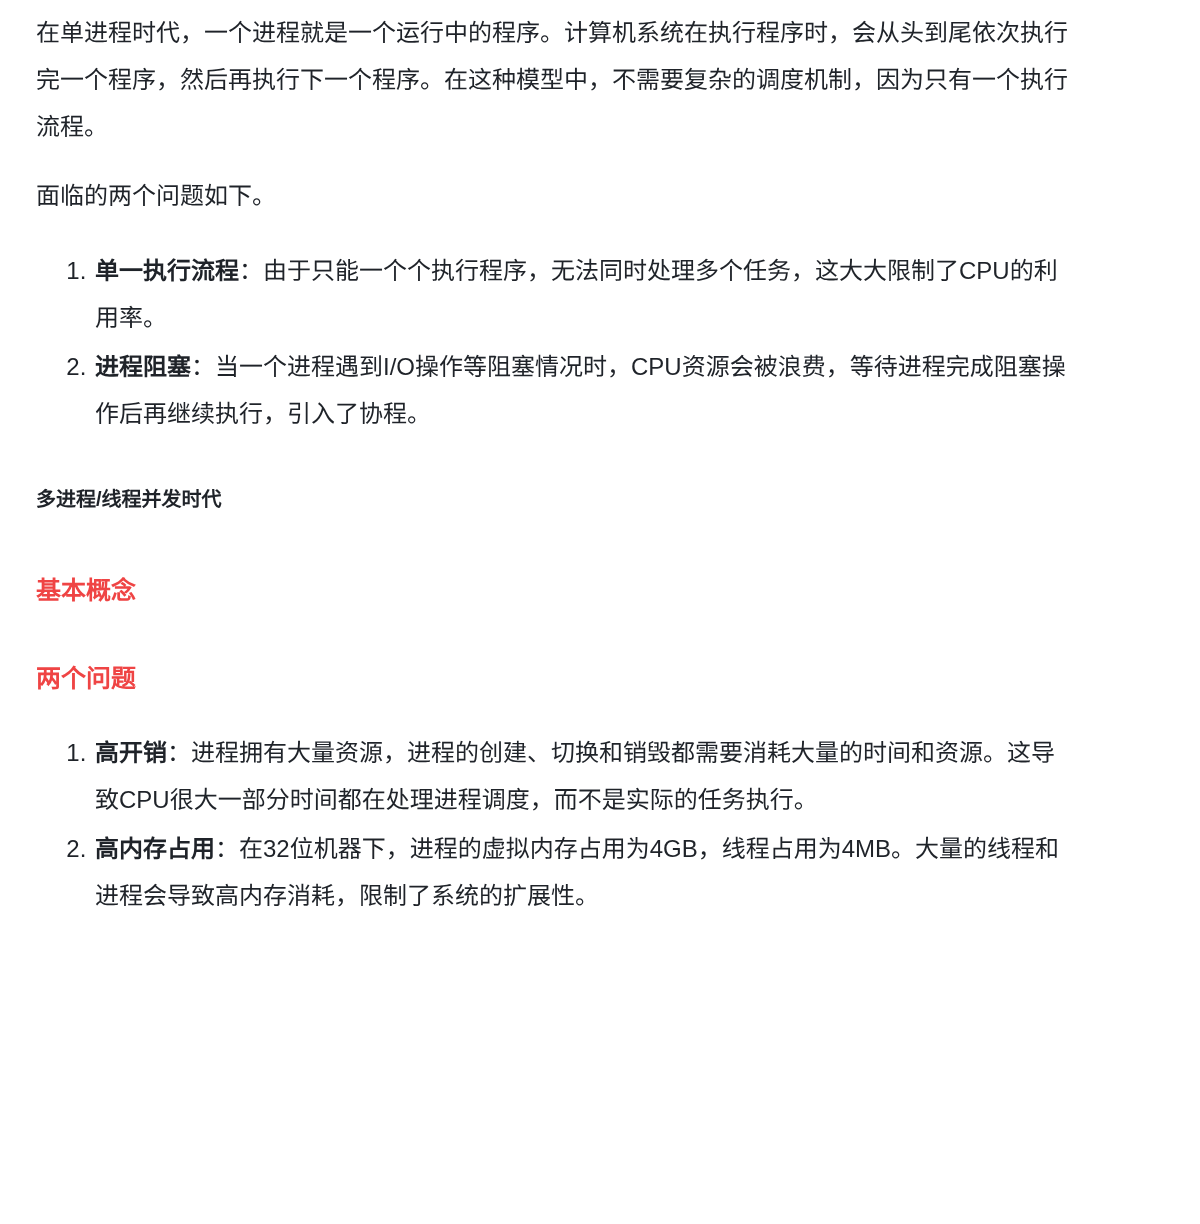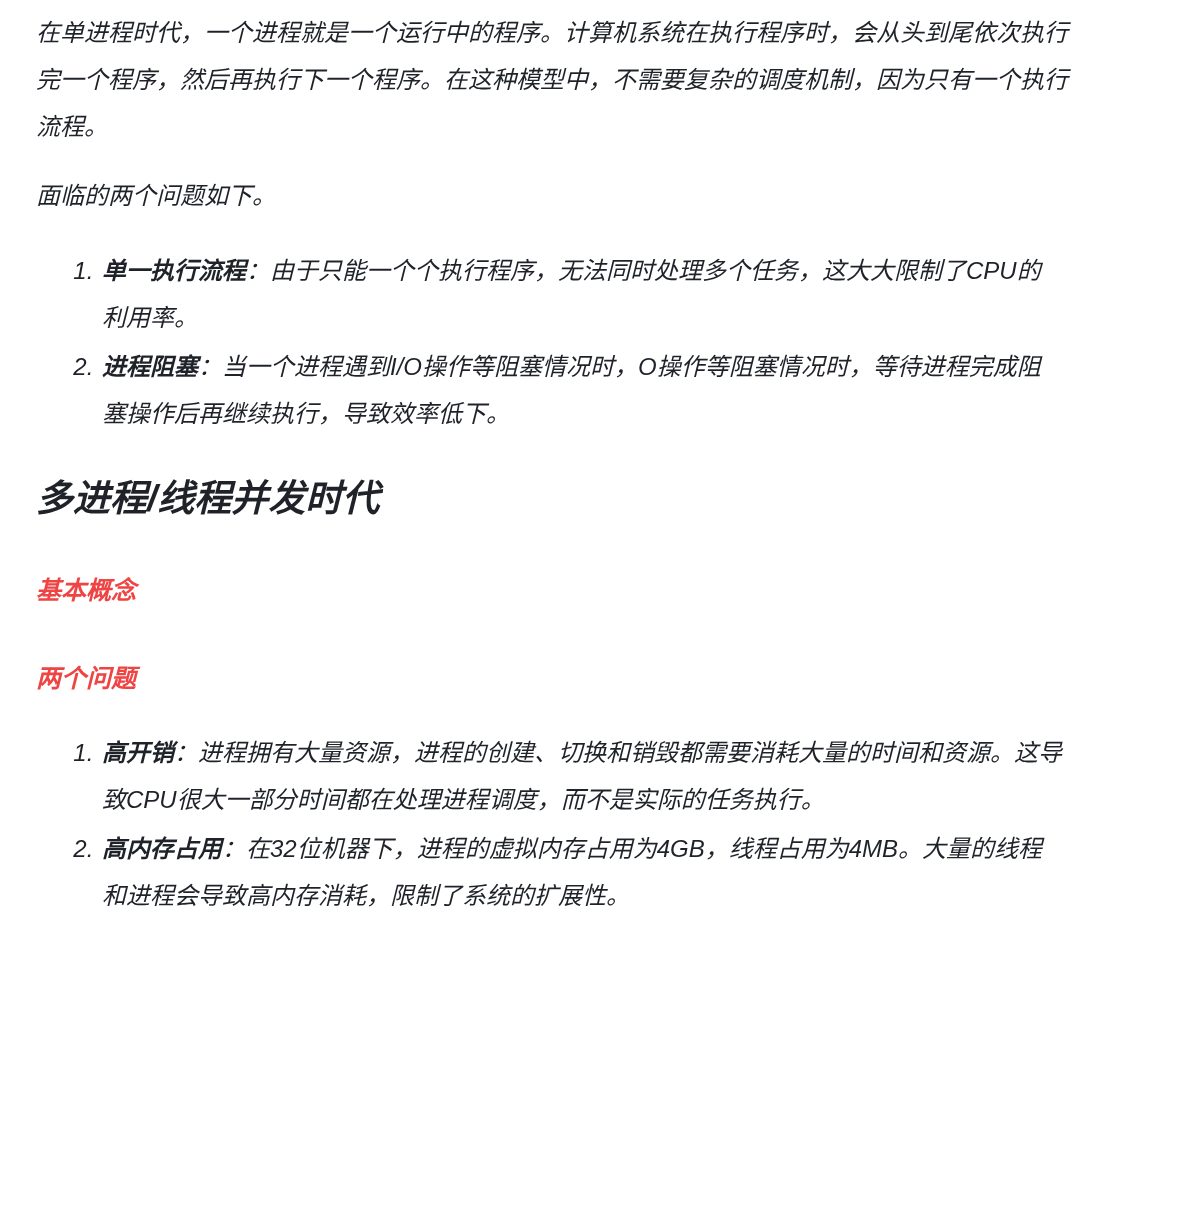--- a/index.html
+++ b/index.html
@@ -14,38 +14,37 @@
     font-family: "Liberation Sans", "DejaVu Sans", sans-serif;
   }
   .doc {
     box-sizing: border-box;
     width: 1114px;
     padding: 9px 36px 0 36px;
     color: #1f2329;
     font-size: 24px;
     line-height: 47px;
     text-align: left;
-    font-style: italic;
   }
   .doc p {
     margin: 22px 0;
   }
   .doc > p:first-child {
     margin-top: 0;
   }
   .doc ol {
     margin: 28px 0;
     padding-left: 49px;
   }
   .doc li {
-    margin: 2px 15px;
+    margin: 2px 8px;
     padding-left: 2px;
   }
   .doc h2 {
-    font-size: 37px;
+    font-size: 20px;
     line-height: 40px;
     font-weight: 700;
     margin: 42px 0 16px 0;
     color: #1f2329;
   }
   .doc h3 {
     font-size: 25px;
     line-height: 33px;
     font-weight: 700;
     margin: 55px 0 34px 0;
@@ -59,21 +58,21 @@
 <body>
 
 <article class="doc">
 
   <p>在单进程时代，一个进程就是一个运行中的程序。计算机系统在执行程序时，会从头到尾依次执行完一个程序，然后再执行下一个程序。在这种模型中，不需要复杂的调度机制，因为只有一个执行流程。</p>
 
   <p>面临的两个问题如下。</p>
 
   <ol>
     <li><strong>单一执行流程</strong><span>：由于只能一个个执行程序，无法同时处理多个任务，这大大限制了CPU的利用率。</span></li>
-    <li><strong>进程阻塞</strong><span>：当一个进程遇到I/O操作等阻塞情况时，O操作等阻塞情况时，等待进程完成阻塞操作后再继续执行，导致效率低下。</span></li>
+    <li><strong>进程阻塞</strong><span>：当一个进程遇到I/O操作等阻塞情况时，CPU资源会被浪费，等待进程完成阻塞操作后再继续执行，引入了协程。</span></li>
   </ol>
 
   <h2>多进程/线程并发时代</h2>
 
   <h3>基本概念</h3>
 
 
   <h3>两个问题</h3>
 
   <ol>

